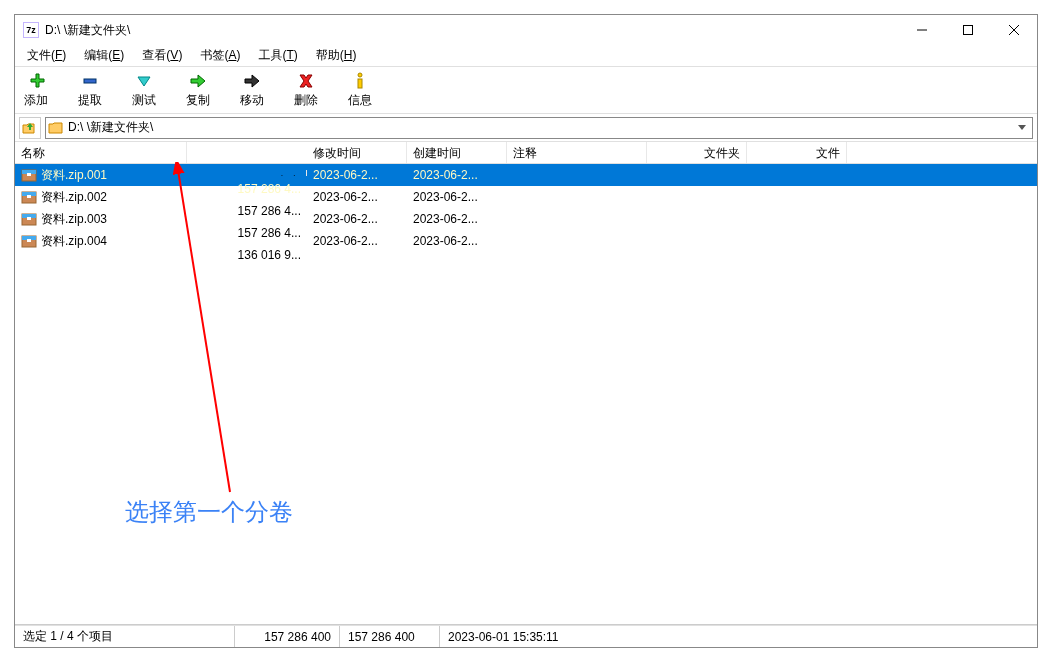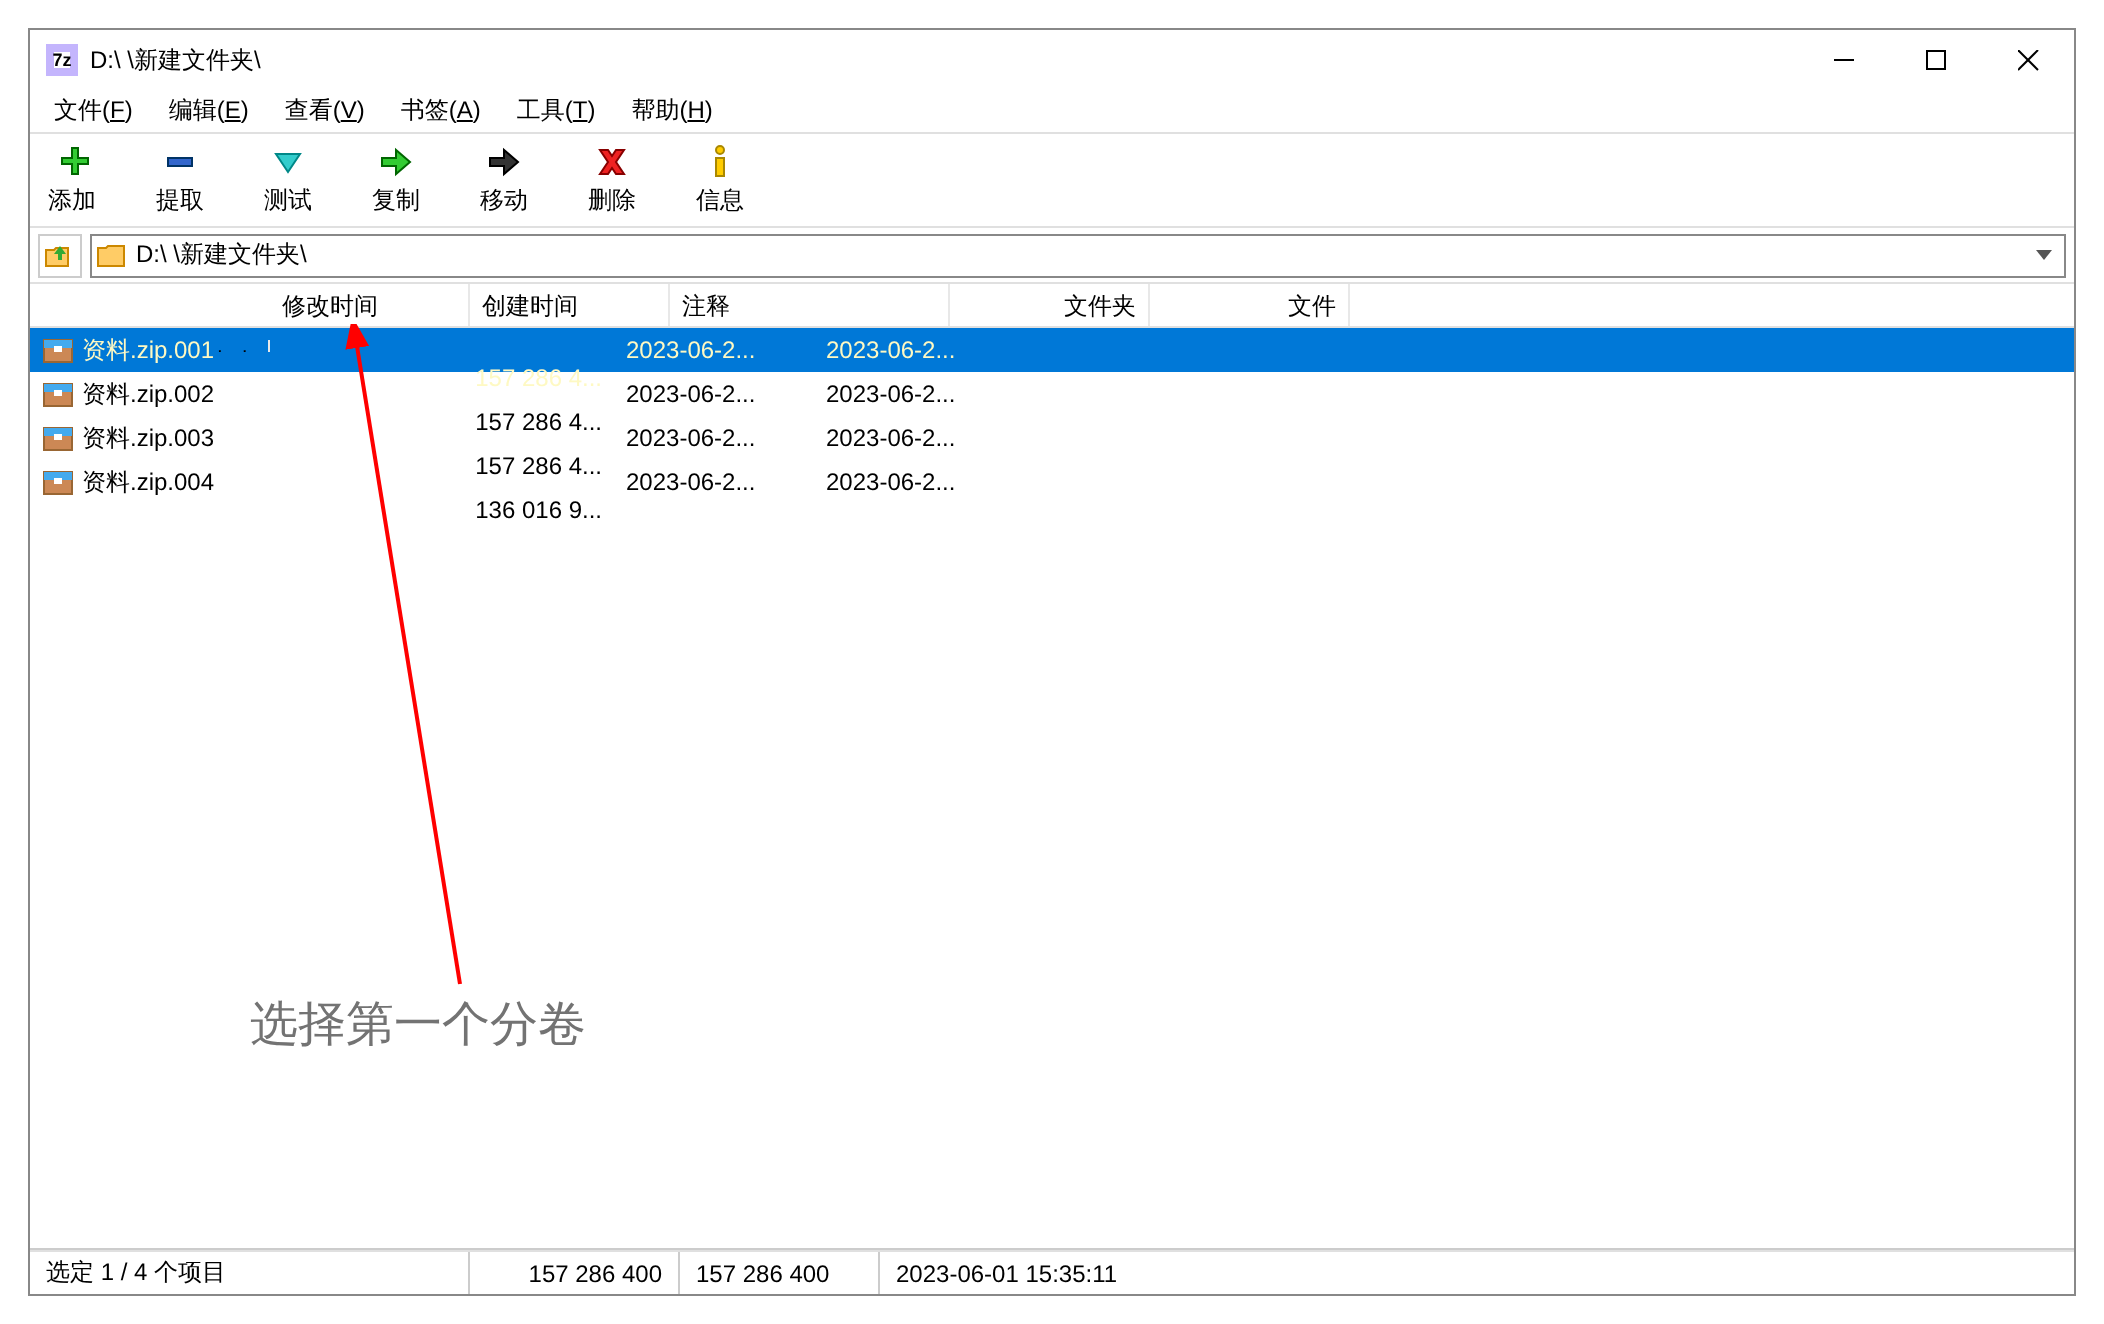--- a/index.html
+++ b/index.html
@@ -5,21 +5,21 @@
     * { margin: 0; padding: 0; box-sizing: border-box; }
     body { font-family: "Microsoft YaHei", Arial, sans-serif; font-size: 12px; background: #fff; }
     .window {
       width: 1052px; height: 662px; position: relative;
       border: 14px solid transparent;
       box-shadow: inset 0 0 0 1px #ccc;
     }
     .inner { position: absolute; inset: 0; background: #fff; border: 1px solid #888; display: flex; flex-direction: column; }
 
     .titlebar { height: 30px; display: flex; align-items: center; padding: 0 0 0 8px; background: #fff; }
-    .titlebar-icon { width: 16px; height: 16px; margin-right: 6px; display: flex; align-items: center; justify-content: center; border: 4px solid #c4b5fd; font-size: 9px; font-weight: bold; }
+    .titlebar-icon { width: 16px; height: 16px; margin-right: 6px; display: flex; align-items: center; justify-content: center; border: 1px solid #c4b5fd; font-size: 9px; font-weight: bold; }
     .titlebar-text { flex: 1; font-size: 12px; }
     .window-controls { display: flex; }
     .wc-btn { width: 46px; height: 30px; display: flex; align-items: center; justify-content: center; cursor: pointer; }
 
     .menubar { height: 22px; display: flex; align-items: center; padding: 0 4px; border-bottom: 1px solid #e0e0e0; }
     .menu-item { padding: 2px 8px; margin-right: 2px; cursor: pointer; font-size: 12px; }
     .menu-item u { text-decoration: underline; }
 
     .toolbar { display: flex; padding: 2px 4px; border-bottom: 1px solid #e0e0e0; gap: 20px; }
     .tb-btn { width: 34px; display: flex; flex-direction: column; align-items: center; padding: 2px; cursor: pointer; font-size: 11px; }
@@ -36,21 +36,21 @@
     .file-area { flex: 1; overflow: hidden; position: relative; border-bottom: 1px solid #ccc; }
     .file-header { height: 22px; display: flex; border-bottom: 1px solid #e0e0e0; background: #fff; }
     .fh-col { padding: 3px 6px; font-size: 12px; border-right: 1px solid #e8e8e8; cursor: pointer; white-space: nowrap; overflow: hidden; }
     .file-list { overflow-y: auto; height: calc(100% - 22px); }
     .file-row { height: 22px; display: flex; align-items: center; cursor: pointer; }
     .file-row.selected { background: #0078d7; color: #fef9c3; }
     .fc { padding: 2px 6px; font-size: 12px; white-space: nowrap; overflow: hidden; text-overflow: clip; }
     .fc-name { display: flex; align-items: center; gap: 4px; }
     .archive-icon { width: 16px; height: 14px; flex-shrink: 0; }
 
-    .annotation { position: absolute; top: 354px; left: 110px; color: #737373; font-size: 24px; font-family: SimSun, serif; }
+    .annotation { position: absolute; top: 354px; left: 110px; color: #3b82f6; font-size: 24px; font-family: SimSun, serif; }
 
     .statusbar { height: 22px; display: flex; align-items: center; font-size: 12px; border-top: 1px solid #e0e0e0; }
     .sb-cell { padding: 2px 8px; border-right: 1px solid #ccc; height:100%; display:flex; align-items:center; }
     .sb-cell:last-child { border-right: none; }
 
     .col-name { width: 172px; }
     .col-size { width: 120px; text-align: right; margin-top: 28px; }
     .col-modified { width: 100px; }
     .col-created { width: 100px; }
     .col-comment { width: 140px; }
@@ -170,20 +170,21 @@
       <div class="path-dd">
         <svg width="8" height="5">
               <path d="M0 0 L8 0 L4 5 Z" fill="#555"></path>
             </svg>
       </div>
     </div>
   </div>
 
   <div class="file-area">
     <div class="file-header">
+      <div class="fh-col col-name">名称</div>
       <div class="fh-col col-size">大小</div>
       <div class="fh-col col-modified">修改时间</div>
       <div class="fh-col col-created">创建时间</div>
       <div class="fh-col col-comment">注释</div>
       <div class="fh-col col-folders">文件夹</div>
       <div class="fh-col col-files">文件</div>
     </div>
     <div class="file-list" id="file-list">
           <div class="file-row selected">
             <div class="fc col-name fc-name">

